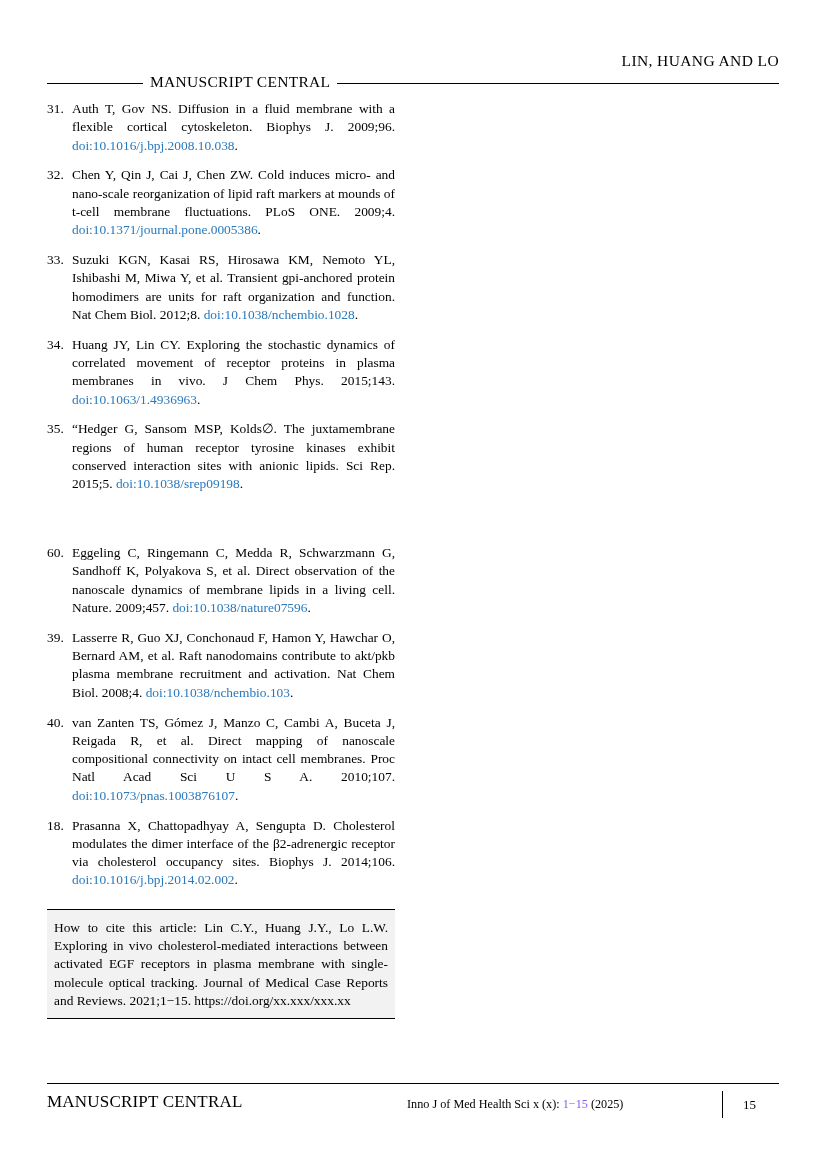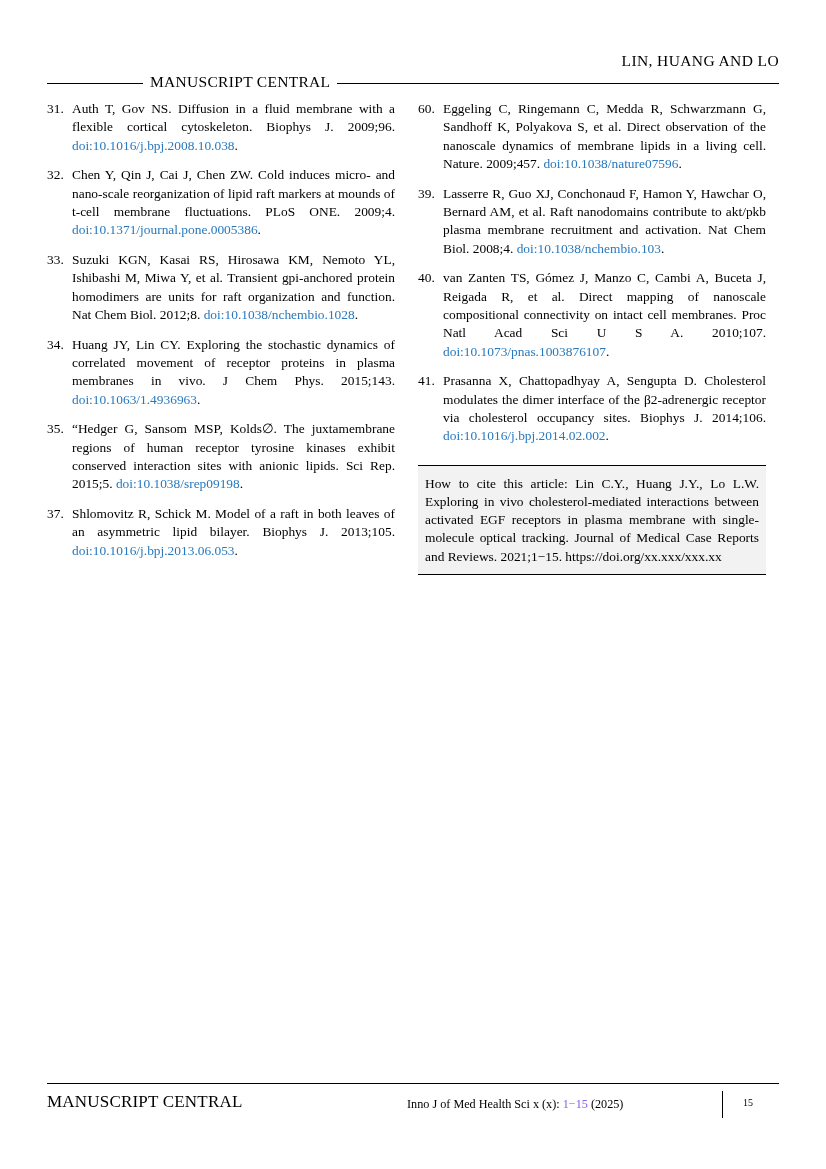--- a/index.html
+++ b/index.html
@@ -58,21 +58,22 @@
     white-space: nowrap;
   }
 
   
   .columns {
     position: absolute;
     left: 47px;
     top: 100px;
     width: 732px;
     display: flex;
-    gap: 23px;
+    gap: 39px;
+    flex-direction: column;
   }
   .col {
     width: 348px;
   }
 
   
   .ref {
     display: flex;
     margin-bottom: 11.5px;
     font-size: 13.4px;
@@ -151,21 +152,21 @@
     left: 675px;
     top: 0px;
     width: 0;
     height: 27px;
     border-left: 1.7px solid #000;
   }
   .footer-page {
     position: absolute;
     left: 696px;
     top: 6px;
-    font-size: 10px;
+    font-size: 13px;
     white-space: nowrap;
     text-align: center;
   }
   .footer-blue { color: #8b5cf6; }
 </style>
 </head>
 <body>
 
 <div class="page">
 
@@ -197,44 +198,40 @@
         <div class="ref-num">34.</div>
         <div class="ref-body"><span>Huang JY, Lin CY. Exploring the stochastic dynamics of correlated movement of receptor proteins in plasma membranes in vivo. J Chem Phys. 2015;143. </span><span class="doi">doi:10.1063/1.4936963</span><span>.</span></div>
       </div>
 
       <div class="ref">
         <div class="ref-num">35.</div>
         <div class="ref-body"><span>“Hedger G, Sansom MSP, Kolds∅. The juxtamembrane regions of human receptor tyrosine kinases exhibit conserved interaction sites with anionic lipids. Sci Rep. 2015;5. </span><span class="doi">doi:10.1038/srep09198</span><span>.</span></div>
       </div>
 
 
-      <div class="ref">
-        <div class="ref-num">37.</div>
-        <div class="ref-body"><span>Shlomovitz R, Schick M. Model of a raft in both leaves of an asymmetric lipid bilayer. Biophys J. 2013;105. </span><span class="doi">doi:10.1016/j.bpj.2013.06.053</span><span>.</span></div>
-      </div>
     </div>
 
     <div class="col">
       <div class="ref">
         <div class="ref-num">60.</div>
         <div class="ref-body"><span>Eggeling C, Ringemann C, Medda R, Schwarzmann G, Sandhoff K, Polyakova S, et al. Direct observation of the nanoscale dynamics of membrane lipids in a living cell. Nature. 2009;457. </span><span class="doi">doi:10.1038/nature07596</span><span>.</span></div>
       </div>
 
       <div class="ref">
         <div class="ref-num">39.</div>
         <div class="ref-body"><span>Lasserre R, Guo XJ, Conchonaud F, Hamon Y, Hawchar O, Bernard AM, et al. Raft nanodomains contribute to akt/pkb plasma membrane recruitment and activation. Nat Chem Biol. 2008;4. </span><span class="doi">doi:10.1038/nchembio.103</span><span>.</span></div>
       </div>
 
       <div class="ref">
         <div class="ref-num">40.</div>
         <div class="ref-body"><span>van Zanten TS, Gómez J, Manzo C, Cambi A, Buceta J, Reigada R, et al. Direct mapping of nanoscale compositional connectivity on intact cell membranes. Proc Natl Acad Sci U S A. 2010;107. </span><span class="doi">doi:10.1073/pnas.1003876107</span><span>.</span></div>
       </div>
 
       <div class="ref">
-        <div class="ref-num">41.</div>
+        <div class="ref-num">18.</div>
         <div class="ref-body"><span>Prasanna X, Chattopadhyay A, Sengupta D. Cholesterol modulates the dimer interface of the β2-adrenergic receptor via cholesterol occupancy sites. Biophys J. 2014;106. </span><span class="doi">doi:10.1016/j.bpj.2014.02.002</span><span>.</span></div>
       </div>
 
       <div class="cite-box">
         <span class="cite-label">How to cite this article:</span><span> Lin C.Y., Huang J.Y., Lo L.W. Exploring in vivo cholesterol-mediated interactions between activated EGF receptors in plasma membrane with single-molecule optical tracking. Journal of Medical Case Reports and Reviews. 2021;1−15. https://doi.org/xx.xxx/xxx.xx</span>
       </div>
     </div>
 
   </div>
 

